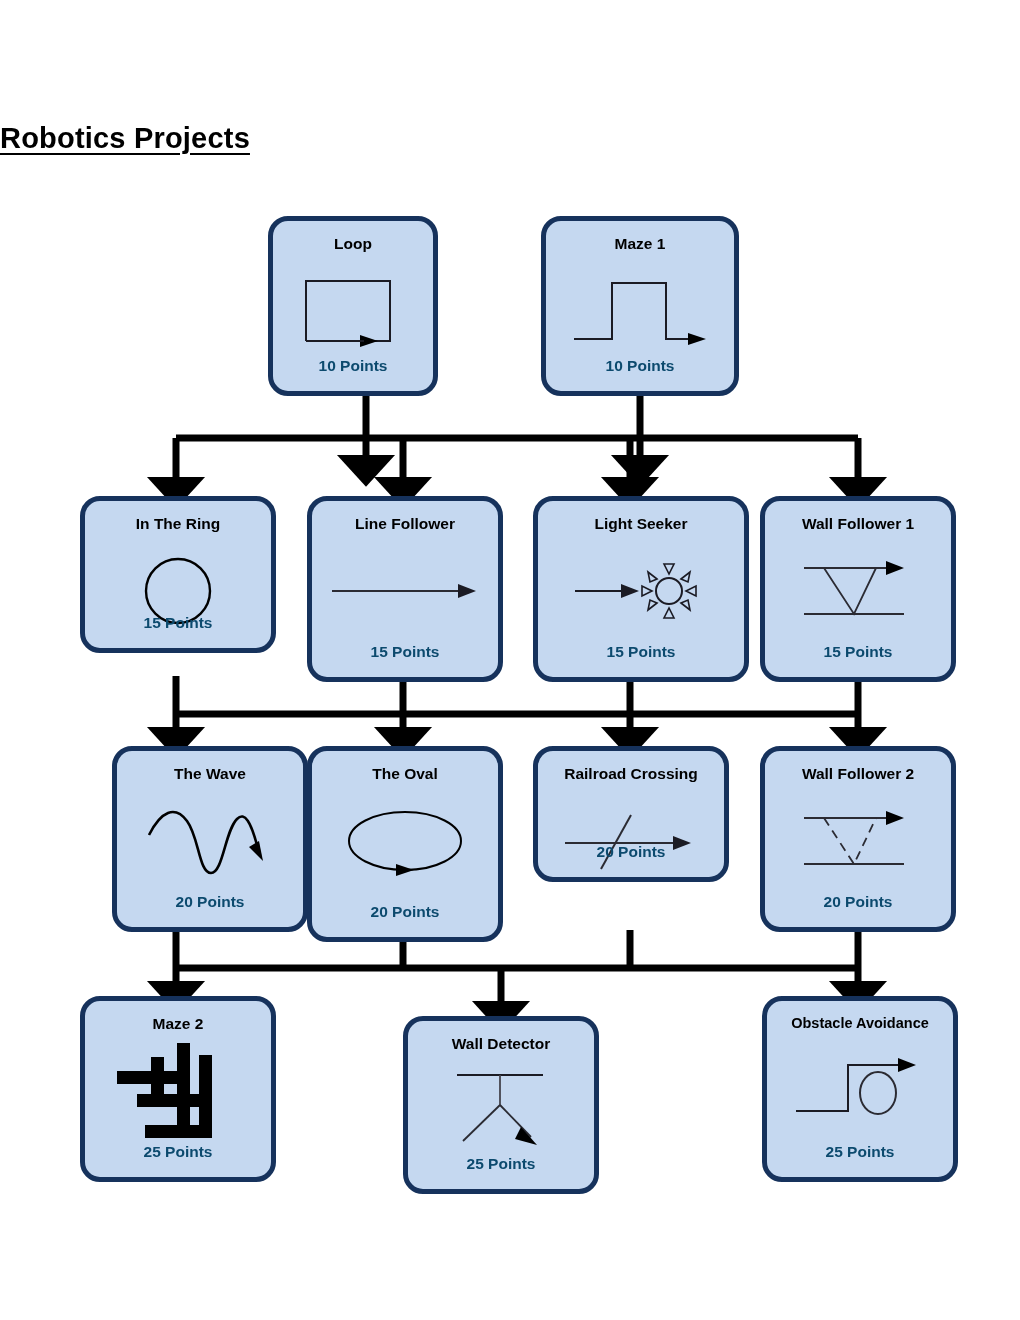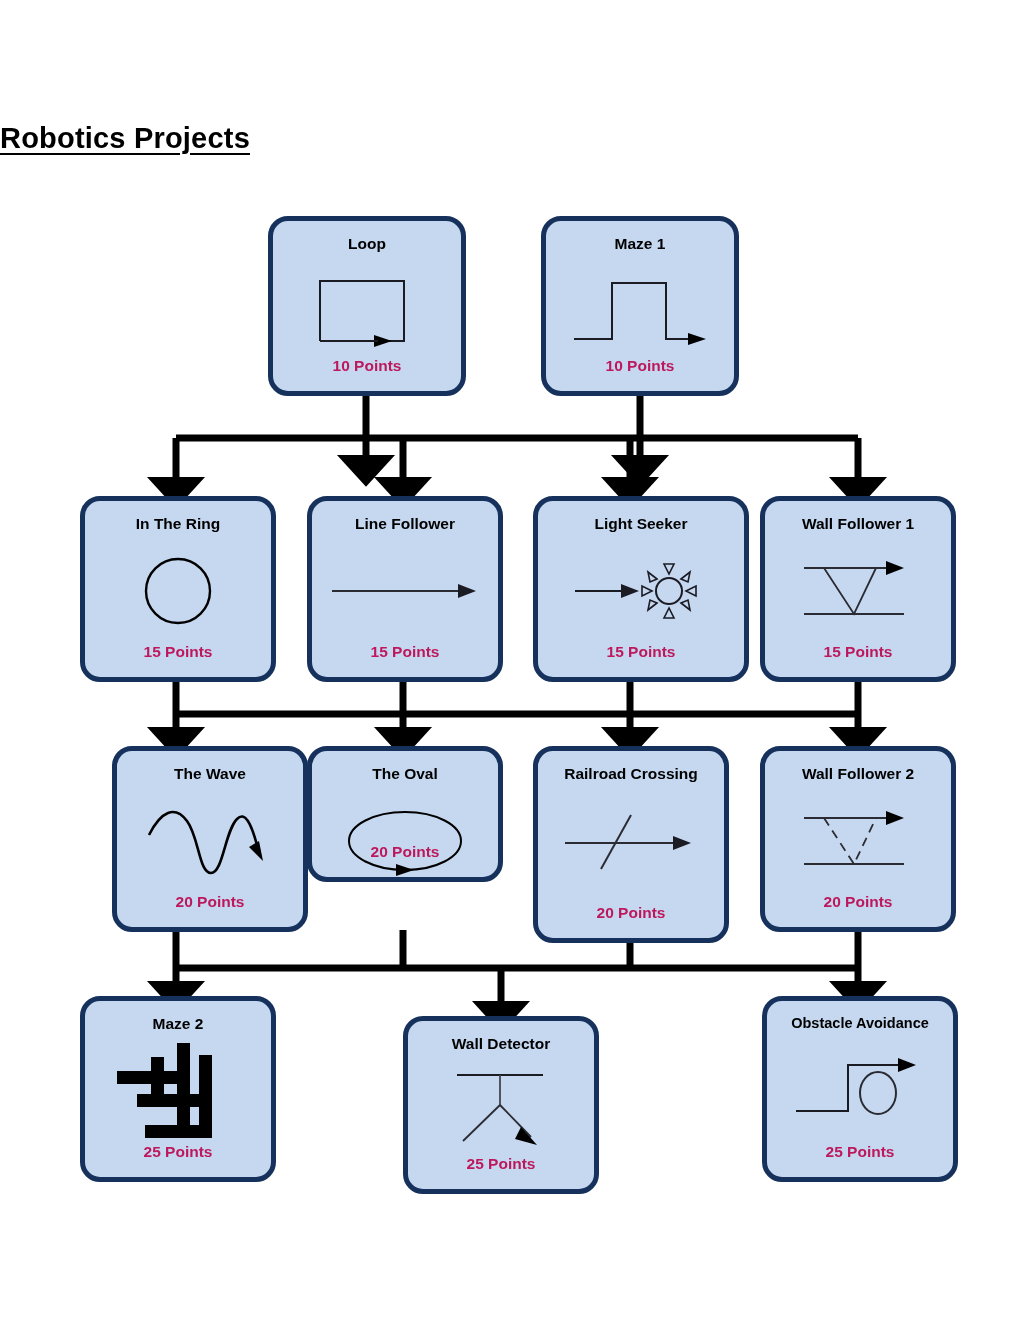--- a/index.html
+++ b/index.html
@@ -48,21 +48,21 @@
     white-space: nowrap;
   }
   .card-points {
     position: absolute;
     left: 0;
     bottom: 16px;
     width: 100%;
     text-align: center;
     font-size: 15.5px;
     font-weight: bold;
-    color: #be185d;
+    color: #0c4a6e;
   }
   .card-icon {
     position: absolute;
     left: 0;
     width: 100%;
     top: 44px;
     height: 92px;
     display: flex;
     align-items: center;
     justify-content: center;
@@ -108,21 +108,21 @@
 
       <line x1="176" y1="968" x2="858" y2="968"></line>
       <line x1="176" y1="930" x2="176" y2="996" marker-end="url(#ah)"></line>
       <line x1="403" y1="930" x2="403" y2="968"></line>
       <line x1="630" y1="930" x2="630" y2="968"></line>
       <line x1="858" y1="930" x2="858" y2="996" marker-end="url(#ah)"></line>
       <line x1="501" y1="968" x2="501" y2="1016" marker-end="url(#ah)"></line>
     </g>
   </svg>
 
-  <div class="card" style="left:268px; top:216px; width:198px; height:180px;">
+  <div class="card" style="left:268px; top:216px; width:170px; height:180px;">
     <div class="card-title">Loop</div>
     <div class="card-icon">
       <svg width="110" height="80" viewBox="0 0 110 80">
         <g stroke="#1b1b24" stroke-width="2" fill="none">
           <path d="M8,70 L8,10 L92,10 L92,70 L75,70"></path>
         </g>
         <path d="M62,64 L80,70 L62,76 z" fill="#000000"></path>
         <line x1="8" y1="70" x2="66" y2="70" stroke="#1b1b24" stroke-width="2"></line>
       </svg>
     </div>
@@ -133,21 +133,21 @@
     <div class="card-title">Maze 1</div>
     <div class="card-icon">
       <svg width="140" height="80" viewBox="0 0 140 80">
         <path d="M4,68 L42,68 L42,12 L96,12 L96,68 L122,68" stroke="#1b1b24" stroke-width="2" fill="none"></path>
         <path d="M118,62 L136,68 L118,74 z" fill="#000000"></path>
       </svg>
     </div>
     <div class="card-points">10 Points</div>
   </div>
 
-  <div class="card" style="left:80px; top:496px; width:196px; height:186px;">
+  <div class="card" style="left:80px; top:496px; width:196px; height:157px;">
     <div class="card-title">In The Ring</div>
     <div class="card-icon">
       <svg width="80" height="80" viewBox="0 0 80 80">
         <circle cx="40" cy="40" r="32" stroke="#000000" stroke-width="2.4" fill="none"></circle>
       </svg>
     </div>
     <div class="card-points">15 Points</div>
   </div>
 
   <div class="card" style="left:307px; top:496px; width:196px; height:186px;">
@@ -200,32 +200,32 @@
     <div class="card-title">The Wave</div>
     <div class="card-icon">
       <svg width="130" height="80" viewBox="0 0 130 80">
         <path d="M4,34 C16,10 30,4 42,20 C54,36 54,72 66,72 C78,72 80,30 92,18 C100,10 106,22 112,44" stroke="#000000" stroke-width="2.6" fill="none"></path>
         <path d="M104,46 L118,60 L114,40 z" fill="#000000"></path>
       </svg>
     </div>
     <div class="card-points">20 Points</div>
   </div>
 
-  <div class="card" style="left:307px; top:746px; width:196px; height:136px;">
+  <div class="card" style="left:307px; top:746px; width:196px; height:196px;">
     <div class="card-title">The Oval</div>
     <div class="card-icon">
       <svg width="130" height="80" viewBox="0 0 130 80">
         <ellipse cx="65" cy="40" rx="56" ry="29" stroke="#000000" stroke-width="2" fill="none"></ellipse>
         <path d="M56,63 L74,69 L56,75 z" fill="#000000"></path>
       </svg>
     </div>
     <div class="card-points">20 Points</div>
   </div>
 
-  <div class="card" style="left:533px; top:746px; width:196px; height:197px;">
+  <div class="card" style="left:533px; top:746px; width:196px; height:136px;">
     <div class="card-title">Railroad Crossing</div>
     <div class="card-icon">
       <svg width="140" height="80" viewBox="0 0 140 80">
         <line x1="4" y1="42" x2="116" y2="42" stroke="#2b2b33" stroke-width="2.2"></line>
         <path d="M112,35 L130,42 L112,49 z" fill="#1b1b24"></path>
         <line x1="40" y1="68" x2="70" y2="14" stroke="#2b2b33" stroke-width="2"></line>
       </svg>
     </div>
     <div class="card-points">20 Points</div>
   </div>

